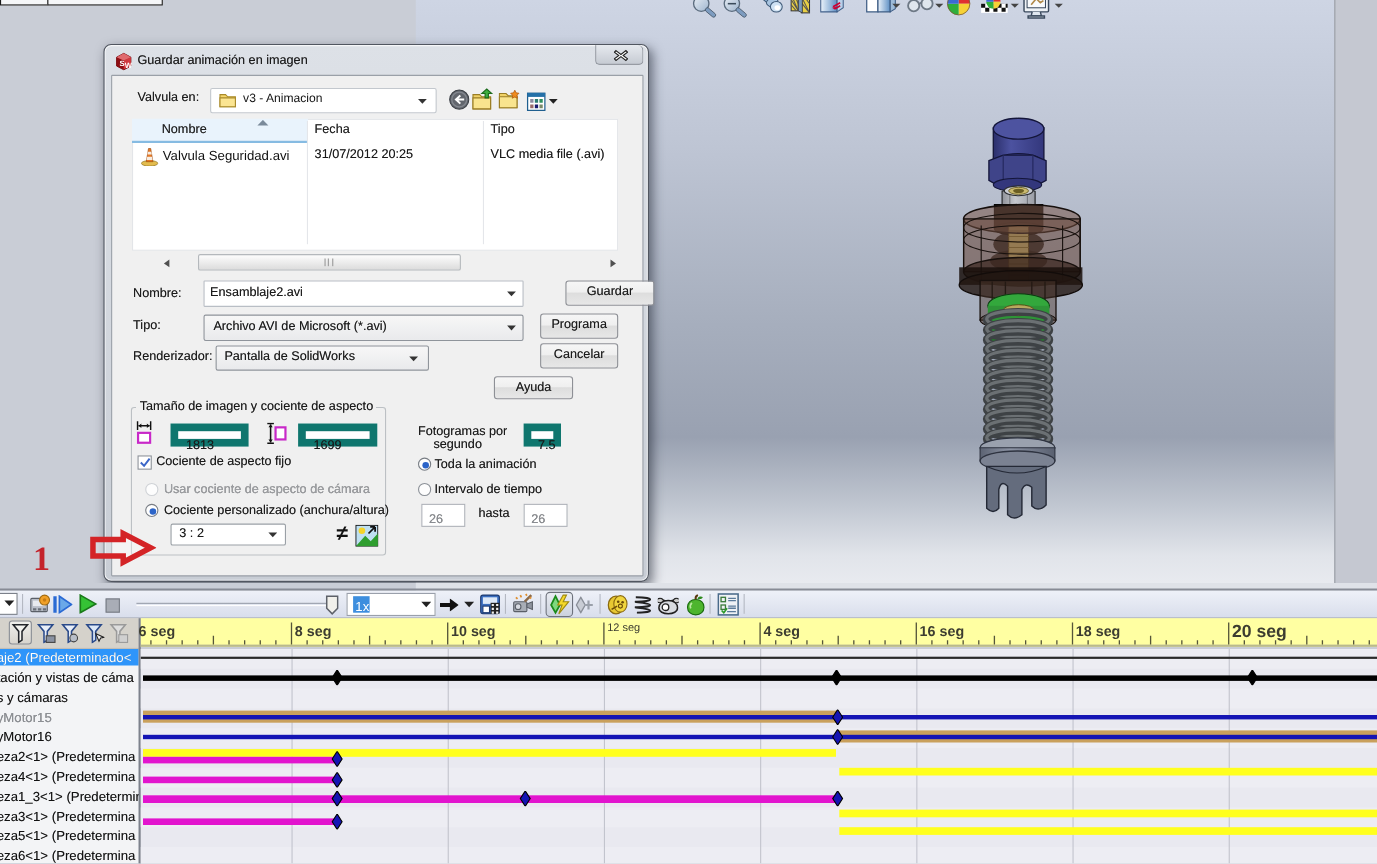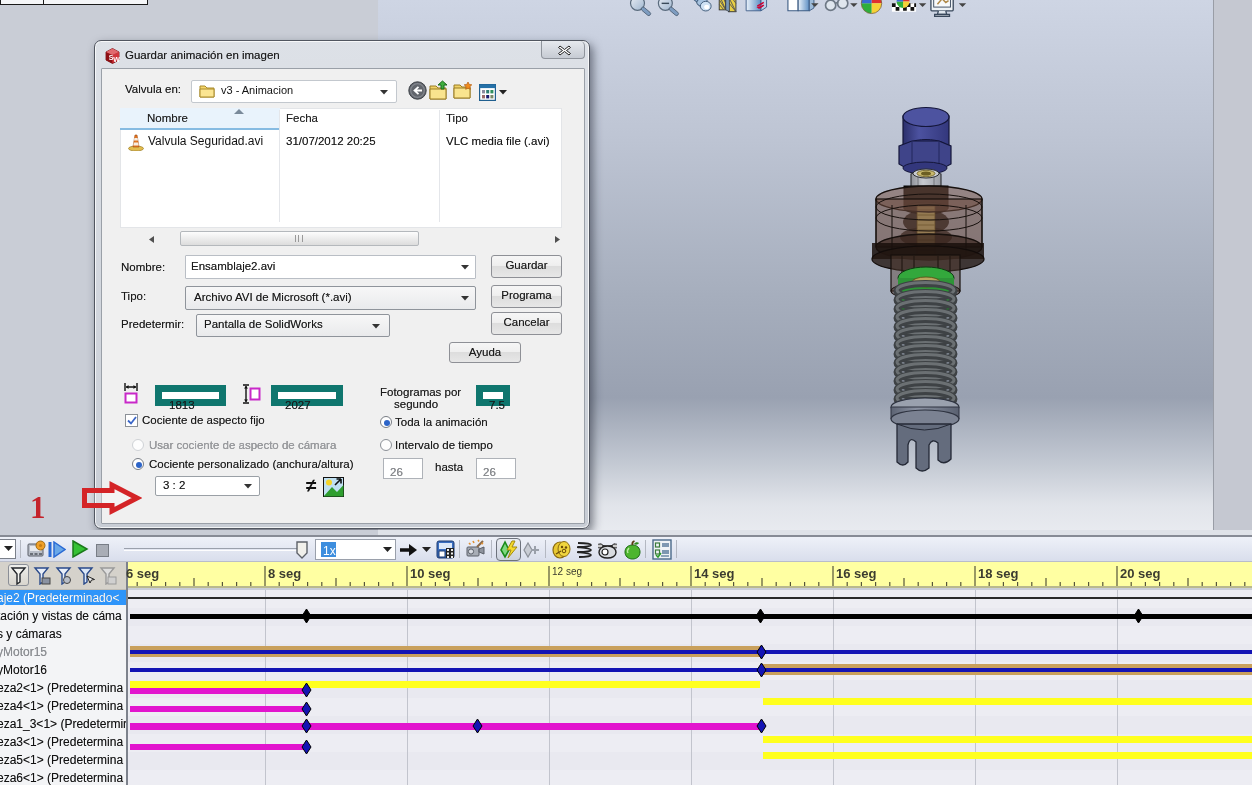--- a/index.html
+++ b/index.html
@@ -313,44 +313,47 @@
         <path d="M1 1l4 4.4L9 1z" fill="#333"></path>
       </svg>
 
     <div class="a t13" style="left:19px;top:221px">Tipo:</div>
     <div class="a" style="left:83px;top:217px;width:291px;height:24px;background:linear-gradient(#f7f7f7,#e9eaec);border:1px solid #8f949b;border-radius:2px"></div>
     <div class="a t13" style="left:92px;top:222px">Archivo AVI de Microsoft (*.avi)</div>
     <svg class="a" style="left:358px;top:226px" width="10" height="7">
         <path d="M1 1l4 4.4L9 1z" fill="#333"></path>
       </svg>
 
-    <div class="a t13" style="left:19px;top:249px">Predetermir:</div>
+    <div class="a t13" style="left:19px;top:249px">Renderizador:</div>
     <div class="a" style="left:94px;top:245px;width:194px;height:23px;background:linear-gradient(#f7f7f7,#e9eaec);border:1px solid #8f949b;border-radius:2px"></div>
     <div class="a t13" style="left:102px;top:249px">Pantalla de SolidWorks</div>
     <svg class="a" style="left:269px;top:254px" width="10" height="7">
         <path d="M1 1l4 4.4L9 1z" fill="#333"></path>
       </svg>
 
-    <div class="a t13 btn" style="left:389px;top:186px;width:71px;height:23px">Guardar</div>
+    <div class="a t13 btn" style="left:412px;top:186px;width:81px;height:23px">Guardar</div>
     <div class="a t13 btn" style="left:389px;top:216px;width:71px;height:23px">Programa</div>
     <div class="a t13 btn" style="left:389px;top:243px;width:71px;height:23px">Cancelar</div>
     <div class="a t13 btn" style="left:347px;top:273px;width:72px;height:21px">Ayuda</div>
 
+    <fieldset class="a" style="left:17px;top:295px;width:232px;height:141px;border:1px solid #bcc0c4;border-radius:3px">
+        <legend class="t13" style="margin-left:4px;padding:0 3px">Tamaño de imagen y cociente de aspecto</legend>
+      </fieldset>
     <svg class="a" style="left:22px;top:313px" width="14" height="22" viewBox="0 0 14 22">
         <path d="M1 1v8M13 1v8M2 5h10" stroke="#111" stroke-width="1.4" fill="none"></path>
         <path d="M2 5l2.5-2v4zM12 5l-2.5-2v4z" fill="#111"></path>
         <rect x="1.5" y="11.5" width="11" height="9" fill="#fff" stroke="#c828c8" stroke-width="2"></rect>
       </svg>
     <div class="a field" style="left:53px;top:316px;width:71px;height:21px"><span class="t13" style="position:relative;top:3px;left:7px">1813</span></div>
     <svg class="a" style="left:139px;top:315px" width="20" height="20" viewBox="0 0 20 20">
         <path d="M2 1h6M2 19h6M5 2v16" stroke="#111" stroke-width="1.4" fill="none"></path>
         <path d="M5 2l-2 2.5h4zM5 18l-2-2.5h4z" fill="#111"></path>
         <rect x="9.5" y="4.5" width="9" height="11" fill="#fff" stroke="#c828c8" stroke-width="2"></rect>
       </svg>
-    <div class="a field" style="left:169px;top:316px;width:72px;height:21px"><span class="t13" style="position:relative;top:3px;left:7px">2027</span></div>
+    <div class="a field" style="left:169px;top:316px;width:72px;height:21px"><span class="t13" style="position:relative;top:3px;left:7px">1699</span></div>
 
     <div class="a" style="left:23px;top:345px;width:13px;height:13px;background:#fff;border:1px solid #8b9097"></div>
     <svg class="a" style="left:25px;top:347px" width="10" height="9">
         <path d="M1 4.5l3 3 5-6.5" stroke="#3a66c8" stroke-width="1.8" fill="none"></path>
       </svg>
     <div class="a t13" style="left:40px;top:345px">Cociente de aspecto fijo</div>
 
     <div class="a" style="left:30px;top:370px;width:12px;height:12px;border-radius:50%;background:#fdfdfd;border:1px solid #cfd2d6"></div>
     <div class="a t13" style="left:47px;top:370px;color:#9d9fa3">Usar cociente de aspecto de cámara</div>
     <div class="a" style="left:30px;top:389px;width:12px;height:12px;border-radius:50%;background:#fff;border:1px solid #787d84"></div>
@@ -529,24 +532,24 @@
 <div class="a" style="left:126px;top:562px;width:2px;height:223px;background:#7d828c"></div>
 
 <div class="a" style="left:128px;top:562px;width:1124px;height:26px;background:#ffffa2;border-bottom:2px solid #b9b98e"></div>
 <svg class="a" style="left:128px;top:562px" width="1124" height="26">
     <path d="M9.2 20V24 M23.4 20V24 M37.6 20V24 M51.8 20V24 M66.0 16V24 M80.2 20V24 M94.4 20V24 M108.6 20V24 M122.8 20V24 M137.0 4V24 M151.2 20V24 M165.4 20V24 M179.6 20V24 M193.8 20V24 M208.0 16V24 M222.2 20V24 M236.4 20V24 M250.6 20V24 M264.8 20V24 M279.0 4V24 M293.2 20V24 M307.4 20V24 M321.6 20V24 M335.8 20V24 M350.0 16V24 M364.2 20V24 M378.4 20V24 M392.6 20V24 M406.8 20V24 M421.0 4V24 M435.2 20V24 M449.4 20V24 M463.6 20V24 M477.8 20V24 M492.0 16V24 M506.2 20V24 M520.4 20V24 M534.6 20V24 M548.8 20V24 M563.0 4V24 M577.2 20V24 M591.4 20V24 M605.6 20V24 M619.8 20V24 M634.0 16V24 M648.2 20V24 M662.4 20V24 M676.6 20V24 M690.8 20V24 M705.0 4V24 M719.2 20V24 M733.4 20V24 M747.6 20V24 M761.8 20V24 M776.0 16V24 M790.2 20V24 M804.4 20V24 M818.6 20V24 M832.8 20V24 M847.0 4V24 M861.2 20V24 M875.4 20V24 M889.6 20V24 M903.8 20V24 M918.0 16V24 M932.2 20V24 M946.4 20V24 M960.6 20V24 M974.8 20V24 M989.0 4V24 M1003.2 20V24 M1017.4 20V24 M1031.6 20V24 M1045.8 20V24 M1060.0 16V24 M1074.2 20V24 M1088.4 20V24 M1102.6 20V24 M1116.8 20V24" stroke="#55553a" stroke-width="1.2" fill="none"></path>
   </svg>
 <div class="a" style="left:126px;top:566px;font-size:13px;font-weight:bold;color:#3c3c30;white-space:nowrap">6 seg</div>
 <div class="a" style="left:268px;top:566px;font-size:13px;font-weight:bold;color:#3c3c30;white-space:nowrap">8 seg</div>
 <div class="a" style="left:410px;top:566px;font-size:13px;font-weight:bold;color:#3c3c30;white-space:nowrap">10 seg</div>
 <div class="a" style="left:552px;top:566px;font-size:10px;font-weight:normal;color:#3c3c30;white-space:nowrap">12 seg</div>
-<div class="a" style="left:694px;top:566px;font-size:13px;font-weight:bold;color:#3c3c30;white-space:nowrap">14 seg</div>
+<div class="a" style="left:694px;top:566px;font-size:13px;font-weight:bold;color:#3c3c30;white-space:nowrap">4 seg</div>
 <div class="a" style="left:836px;top:566px;font-size:13px;font-weight:bold;color:#3c3c30;white-space:nowrap">16 seg</div>
 <div class="a" style="left:978px;top:566px;font-size:13px;font-weight:bold;color:#3c3c30;white-space:nowrap">18 seg</div>
-<div class="a" style="left:1120px;top:566px;font-size:13px;font-weight:bold;color:#3c3c30;white-space:nowrap">20 seg</div>
+<div class="a" style="left:1120px;top:566px;font-size:16px;font-weight:bold;color:#3c3c30;white-space:nowrap">20 seg</div>
 
 <div class="a" style="left:128px;top:590px;width:1124px;height:195px;background:#e9e9f0"></div>
 <div class="a" style="left:128px;top:590px;width:1124px;height:18px;background:#ededf3"></div>
 <div class="a" style="left:128px;top:626px;width:1124px;height:18px;background:#ededf3"></div>
 <div class="a" style="left:128px;top:662px;width:1124px;height:18px;background:#ededf3"></div>
 <div class="a" style="left:128px;top:698px;width:1124px;height:18px;background:#ededf3"></div>
 <div class="a" style="left:128px;top:734px;width:1124px;height:18px;background:#ededf3"></div>
 <div class="a" style="left:128px;top:770px;width:1124px;height:18px;background:#ededf3"></div>
 <div class="a" style="left:265px;top:590px;width:1px;height:195px;background:#c2c4cd"></div>
 <div class="a" style="left:407px;top:590px;width:1px;height:195px;background:#c2c4cd"></div>

